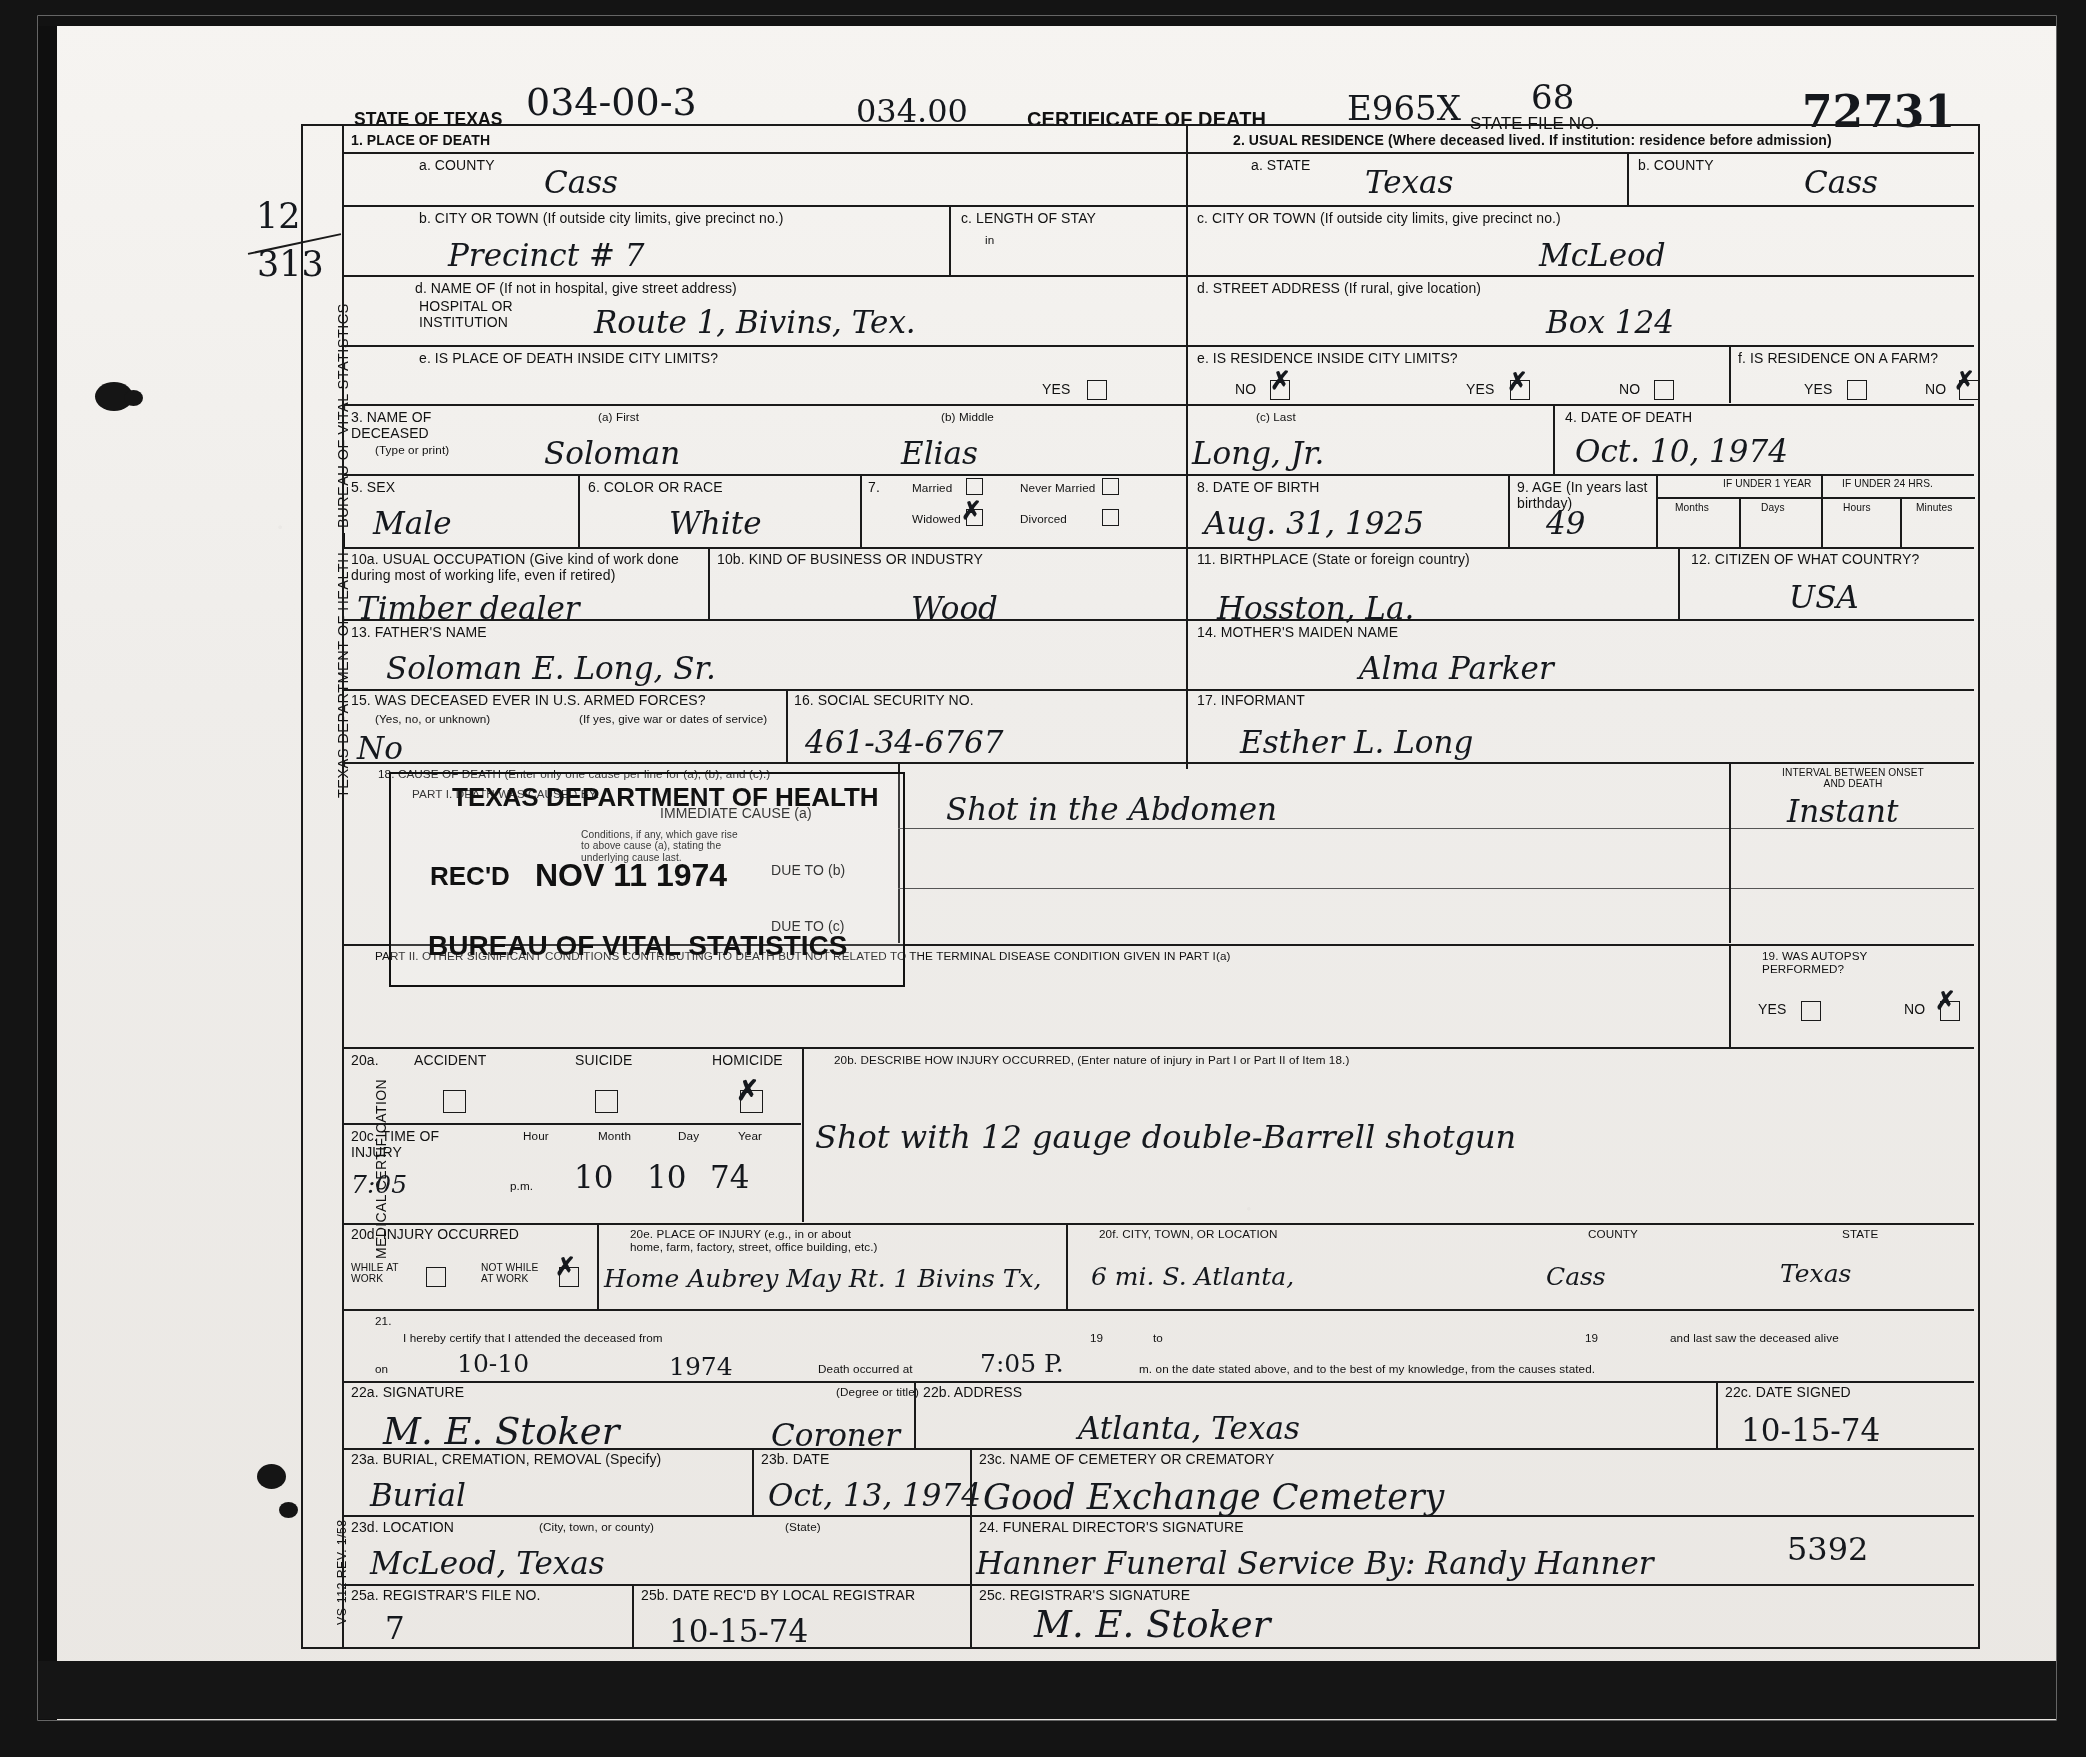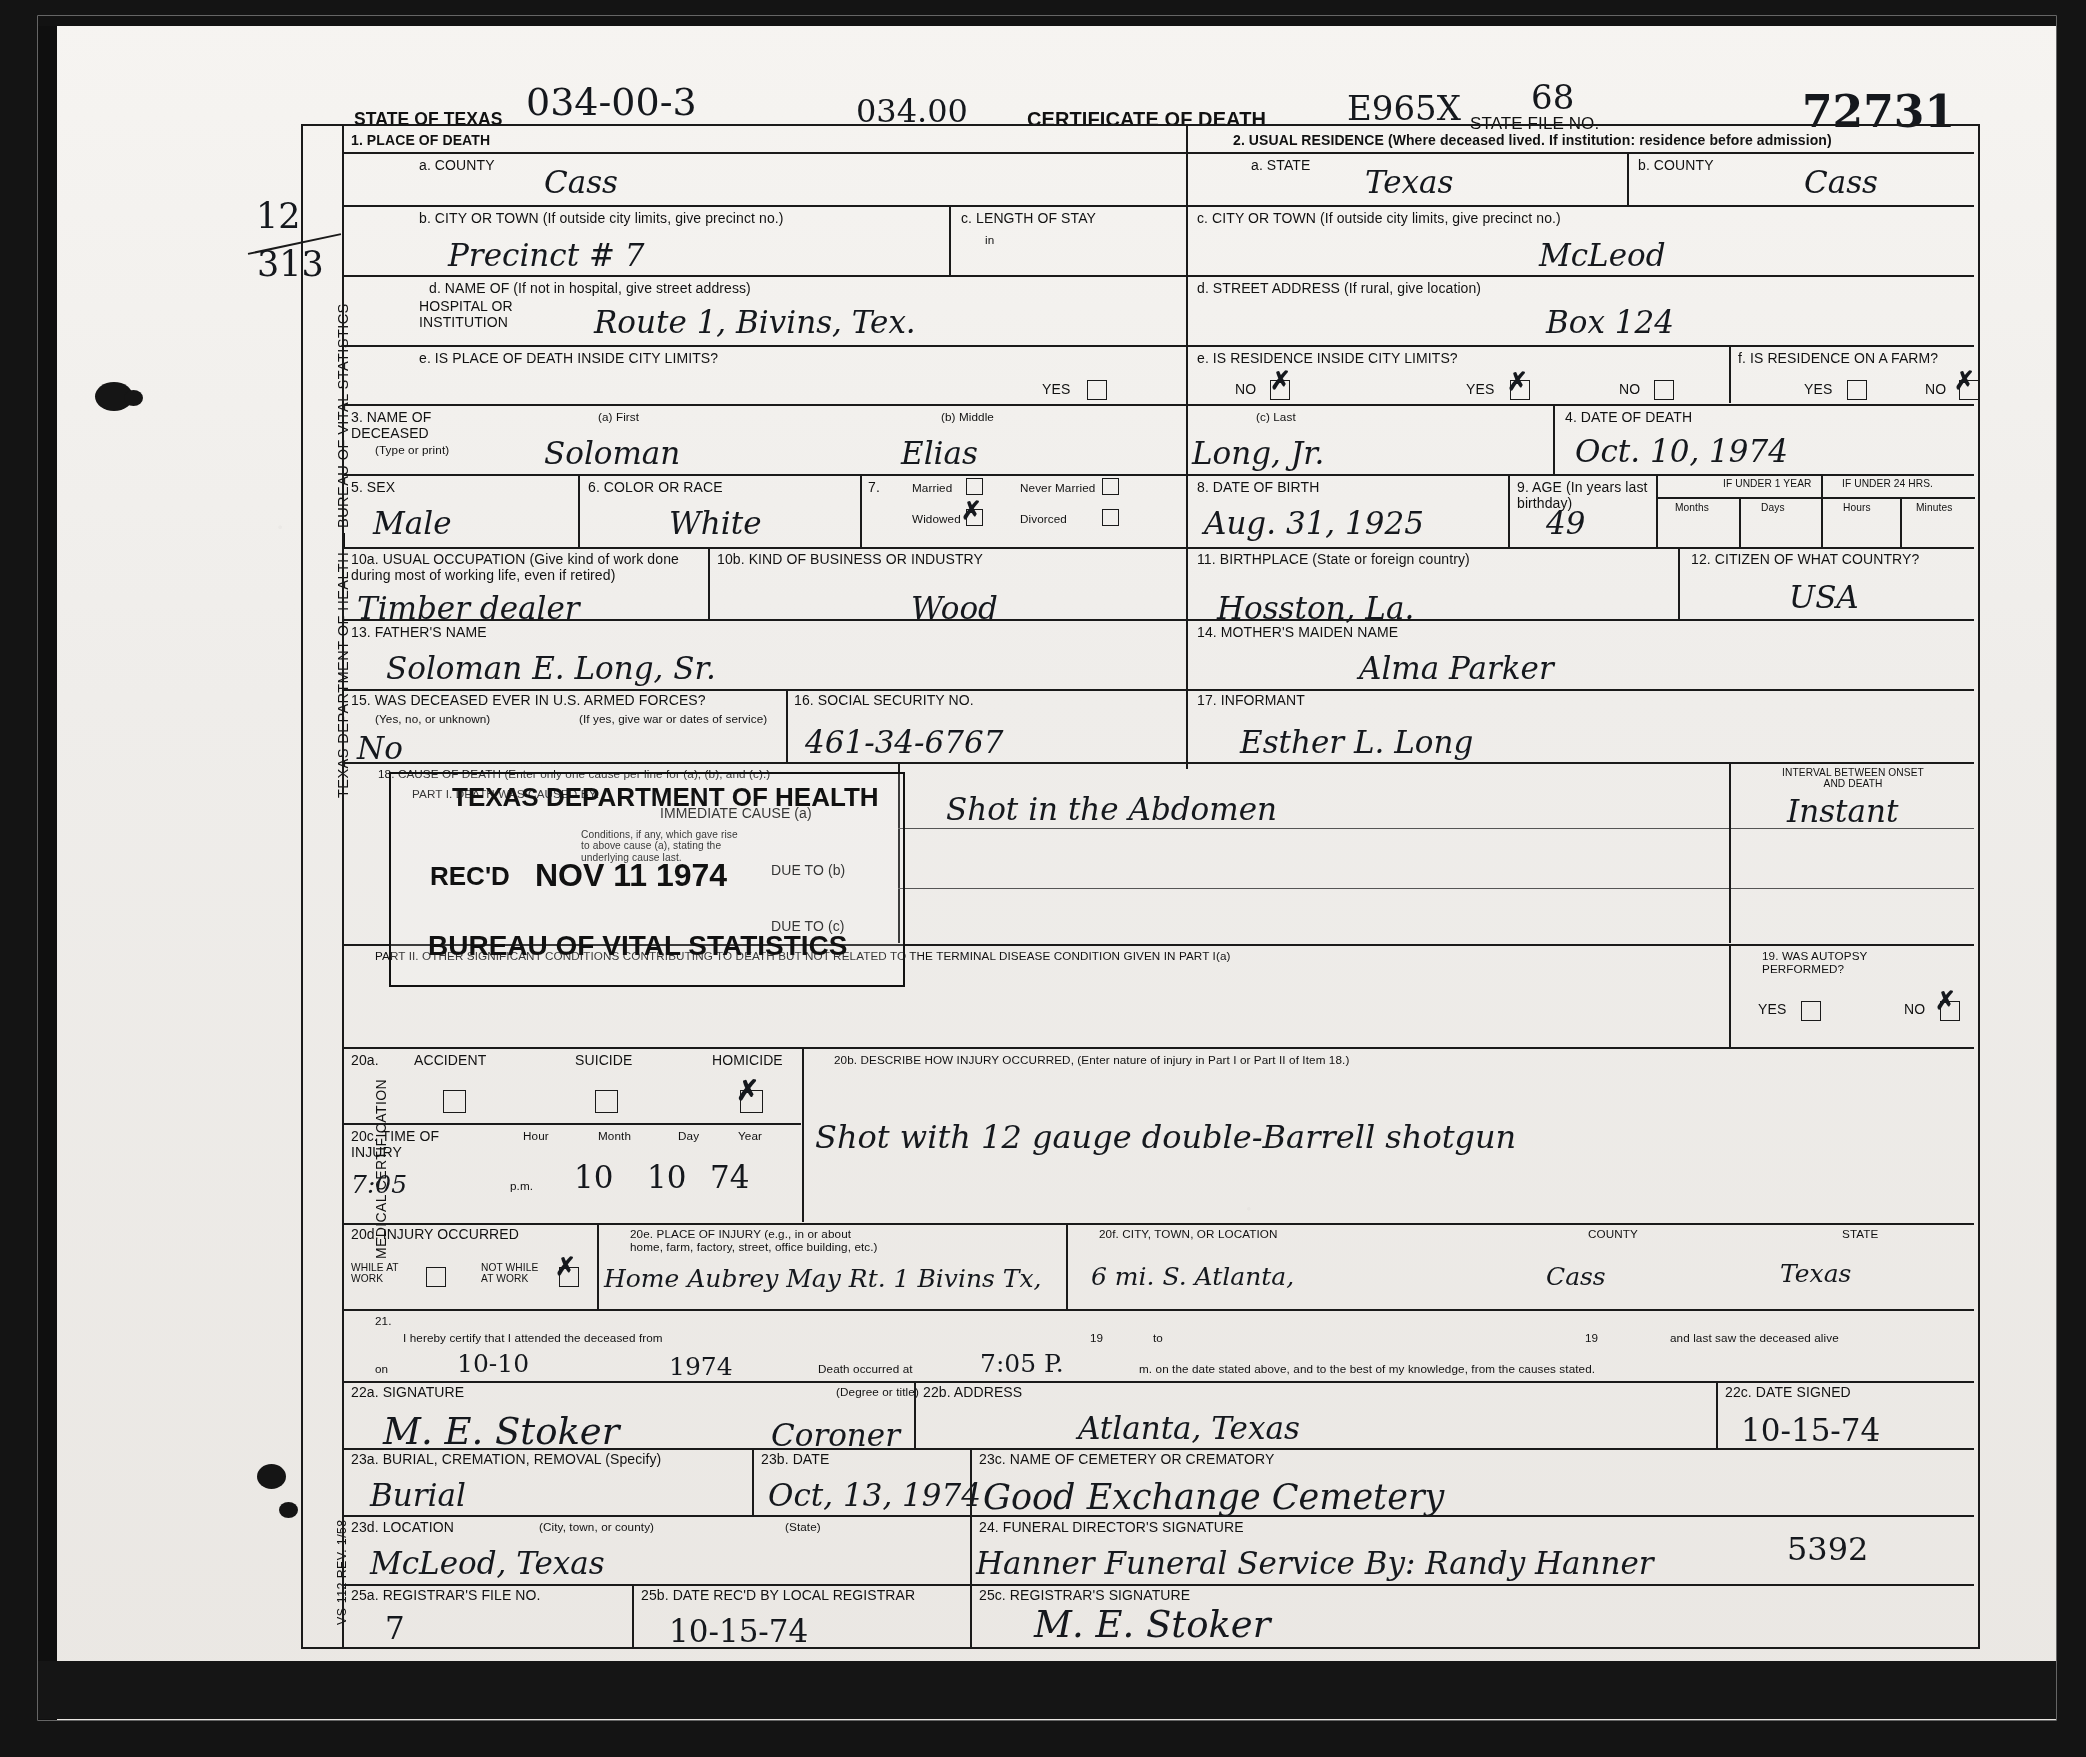--- a/index.html
+++ b/index.html
@@ -86,21 +86,21 @@
 
       <div class="lbl" style="left:116px;top:85px;">b. CITY OR TOWN (If outside city limits, give precinct no.)</div>
       <div class="hw" style="left:145px;top:111px;">Precinct # 7</div>
       <div class="ln v" style="left:646px;top:79px;height:70px;"></div>
       <div class="lbl" style="left:658px;top:85px;">c. LENGTH OF STAY</div>
       <div class="lbl sm" style="left:658px;top:107px;">in</div>
       <div class="lbl" style="left:894px;top:85px;">c. CITY OR TOWN (If outside city limits, give precinct no.)</div>
       <div class="hw" style="left:1236px;top:111px;">McLeod</div>
       <div class="ln h" style="left:39px;top:149px;width:1632px;"></div>
 
-      <div class="lbl" style="left:126px;top:155px;">d. NAME OF (If not in hospital, give street address)</div>
+      <div class="lbl" style="left:112px;top:155px;">d. NAME OF (If not in hospital, give street address)</div>
       <div class="lbl" style="left:116px;top:173px;">HOSPITAL OR</div>
       <div class="lbl" style="left:116px;top:189px;">INSTITUTION</div>
       <div class="hw" style="left:291px;top:178px;">Route 1, Bivins, Tex.</div>
       <div class="lbl" style="left:894px;top:155px;">d. STREET ADDRESS (If rural, give location)</div>
       <div class="hw" style="left:1243px;top:178px;">Box 124</div>
       <div class="ln h" style="left:39px;top:219px;width:1632px;"></div>
 
       <div class="lbl" style="left:116px;top:225px;">e. IS PLACE OF DEATH INSIDE CITY LIMITS?</div>
       <div class="lbl" style="left:739px;top:256px;">YES</div>
       <div class="box" style="left:784px;top:254px;"></div>

